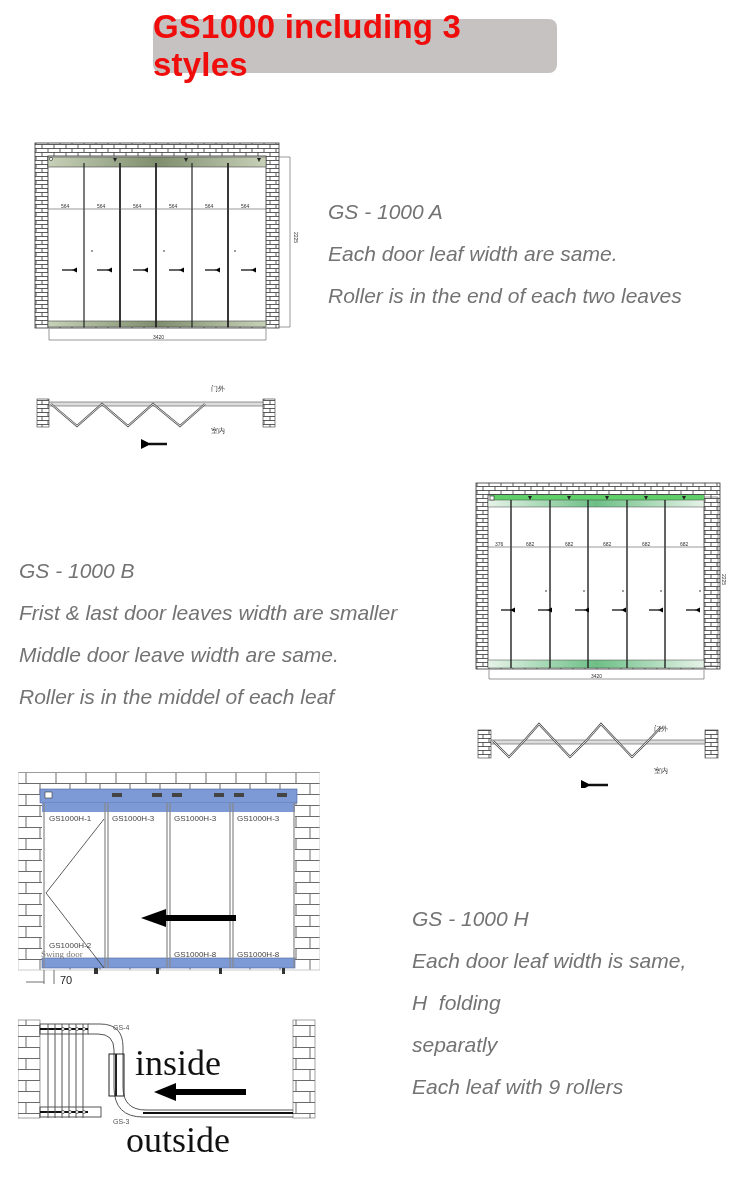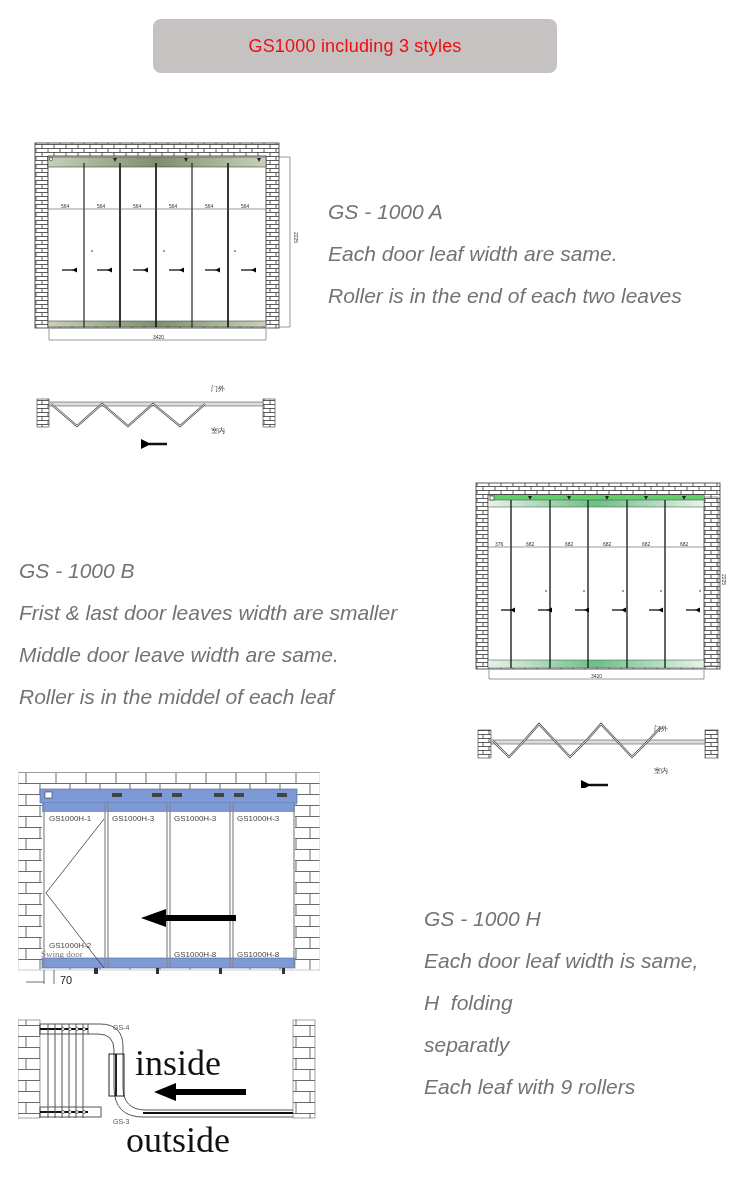--- a/index.html
+++ b/index.html
@@ -6,21 +6,21 @@
   body {
     width: 750px; height: 1200px; background: #ffffff; position: relative; overflow: hidden;
     font-family: "Liberation Sans", "DejaVu Sans", sans-serif;
   }
   .abs { position: absolute; }
   .title-box {
     left: 153px; top: 19px; width: 404px; height: 54px;
     background: #c6c2c2; border-radius: 8px;
     display: flex; align-items: center; justify-content: center;
   }
-  .title-text { color: #f10c0c; font-weight: normal; font-size: 18px; letter-spacing: 0.2px; }
+  .title-text { color: #f10c0c; font-weight: bold; font-size: 33px; letter-spacing: 0.2px; }
   .desc { font-style: italic; color: #737373; font-size: 21px; line-height: 42px; white-space: nowrap; }
   .desc div { height: 42px; }
   svg text { font-family: "Liberation Sans", "DejaVu Sans", sans-serif; }
   .serif { font-family: "Liberation Serif", "DejaVu Serif", serif; }
 </style>
 </head>
 <body>
 
 <svg width="0" height="0" style="position:absolute">
   <defs>
@@ -276,19 +276,19 @@
     </g>
     <text x="95" y="258" font-size="7" fill="#555">GS-4</text>
     <text x="95" y="352" font-size="7" fill="#555">GS-3</text>
     <text x="117" y="303" font-size="36" fill="#111" class="serif">inside</text>
     <rect x="158" y="317" width="70" height="6" fill="#000"></rect>
     <path d="M158 311 L136 320 L158 329 Z" fill="#000"></path>
     <text x="108" y="380" font-size="36" fill="#111" class="serif">outside</text>
   </svg>
 </div>
 
-<div class="abs desc" style="left:424px; top:898px;">
+<div class="abs desc" style="left:412px; top:898px;">
   <div>GS - 1000 H</div>
   <div>Each door leaf width is same,</div>
   <div style="white-space:pre">H  folding</div>
   <div>separatly</div>
   <div>Each leaf with 9 rollers</div>
 </div>
 
 </body></html>

